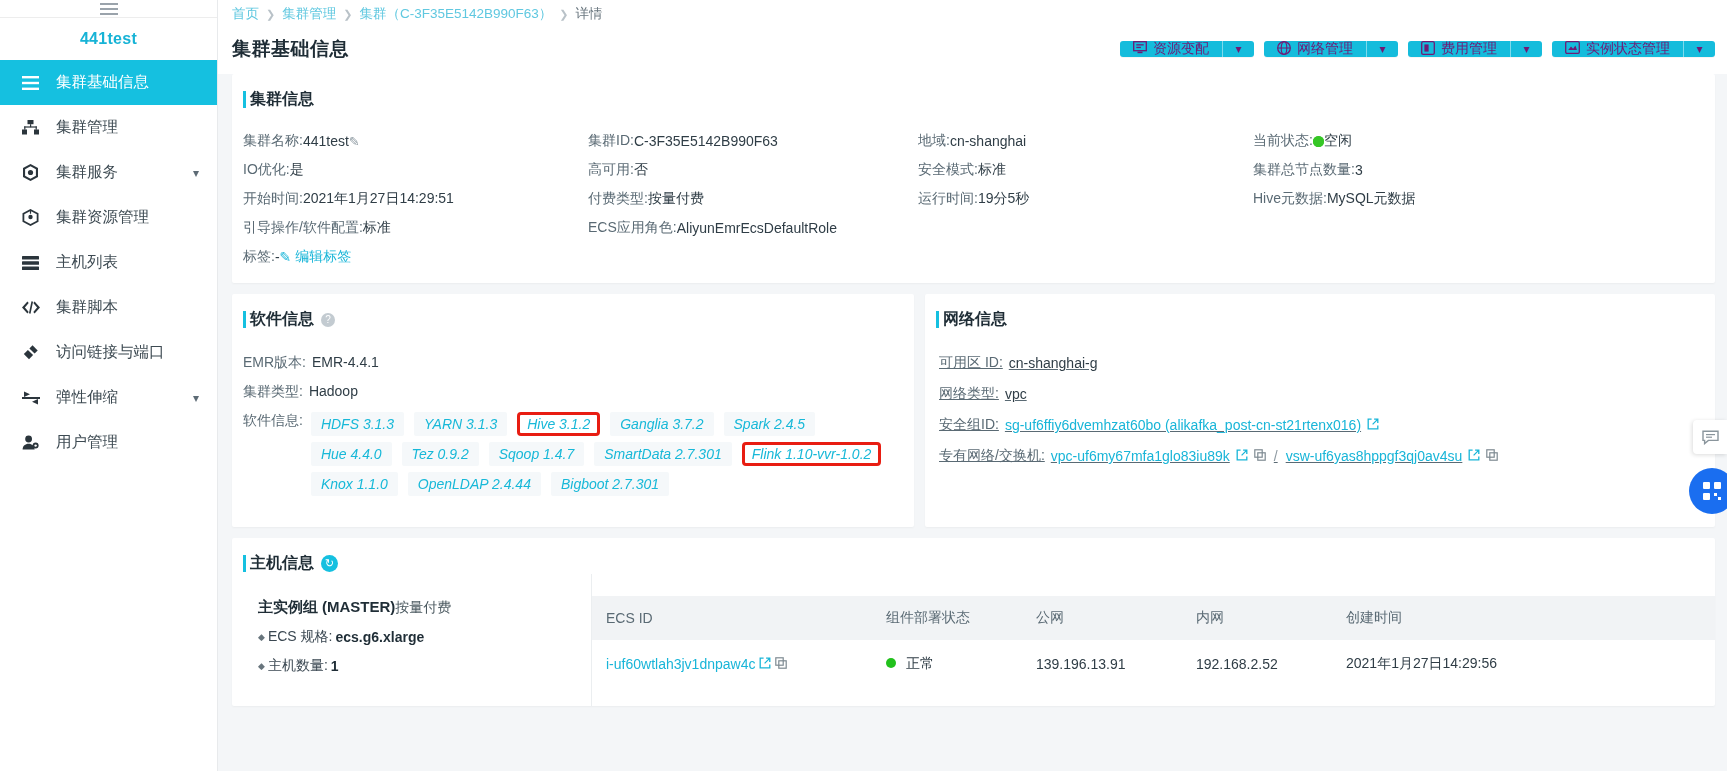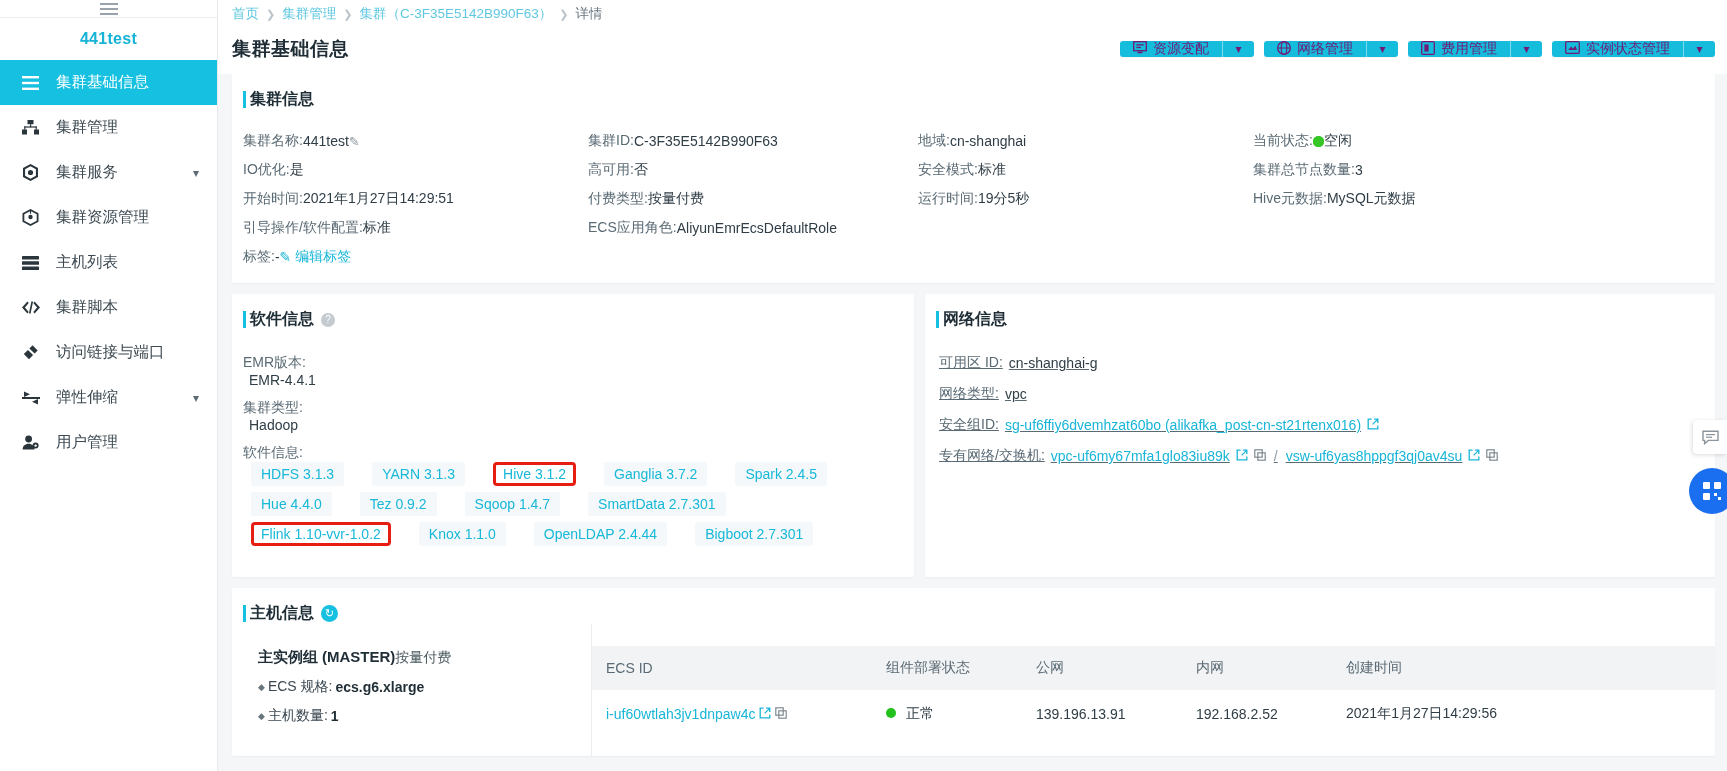--- a/index.html
+++ b/index.html
@@ -120,24 +120,24 @@
     width: 11px; height: 11px; border-radius: 50%;
     background: #36c626; display: inline-block;
     box-shadow: inset 0 0 0 2px #36c626;
   }
 
   .two-col { display: flex; gap: 11px; margin-bottom: 11px; }
   .col-soft { width: 682px; flex: 0 0 682px; background:#fff; border-radius:2px; box-shadow: 0 1px 2px rgba(0,0,0,.04); min-height: 212px; }
   .col-net { flex: 1; background:#fff; border-radius:2px; box-shadow: 0 1px 2px rgba(0,0,0,.04); min-height: 212px; }
 
   .soft-body { padding: 24px 0 20px 11px; font-size: 14px; }
-  .soft-row { display: flex; margin-bottom: 11px; color: #5a6a74; flex-direction: column; }
+  .soft-row { display: flex; margin-bottom: 11px; color: #5a6a74; }
   .soft-row .k { white-space: nowrap; }
   .soft-row .v { color: #2f3d46; padding-left: 6px; }
-  .tags-wrap { display: flex; flex-wrap: wrap; gap: 6px 28px; max-width: 600px; padding-left: 8px; }
+  .tags-wrap { display: flex; flex-wrap: wrap; gap: 6px 10px; max-width: 600px; padding-left: 8px; font-style: italic; }
   .tag {
     background: #f5f8fa; color: #17b8d8; font-size: 14px;
     padding: 4px 10px; border-radius: 2px; cursor: pointer; white-space: nowrap;
   }
   .tag.hl { border: 3px solid #e81d12; padding: 1px 7px; border-radius: 4px; background: #ffffff; }
 
   .net-body { padding: 24px 0 20px 14px; font-size: 14px; }
   .net-row { margin-bottom: 13px; color: #5a6a74; display: flex; align-items: center; gap: 6px; white-space: nowrap; text-decoration: underline; }
   .net-row .v { color: #2f3d46; }
   .lnk { color: #18b5d8; cursor: pointer; }

